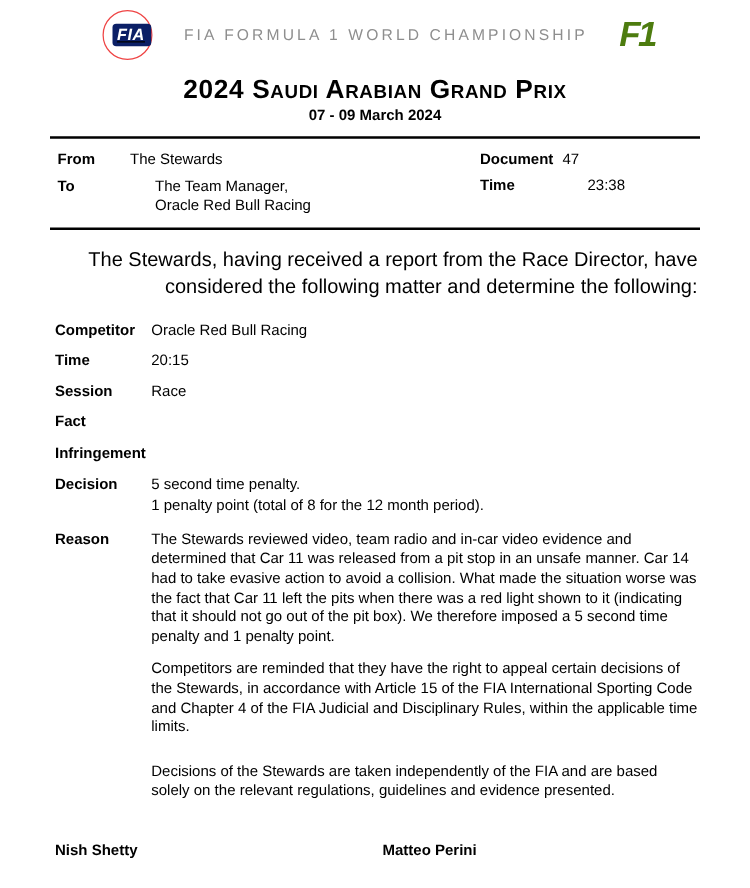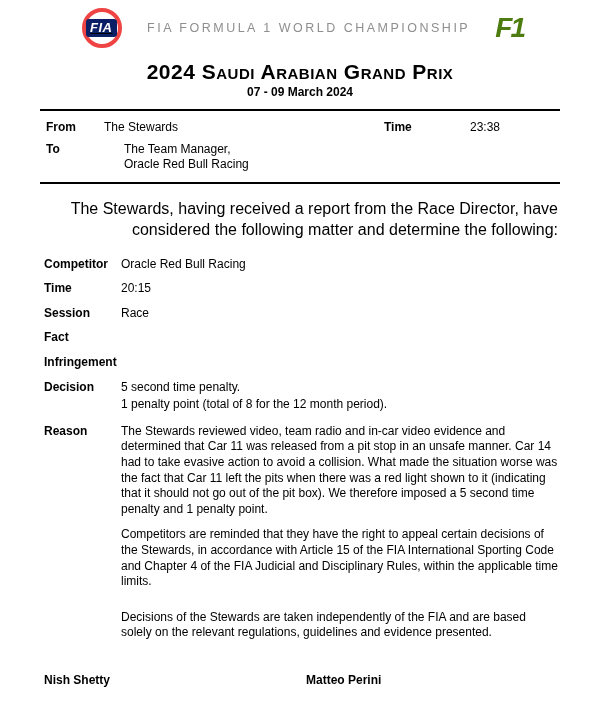--- a/index.html
+++ b/index.html
@@ -17,22 +17,22 @@
   
   .header {
     display: flex;
     align-items: center;
     padding: 8px 72px 0 82px;
     gap: 16px;
   }
   .fia-logo {
     width: 40px; height: 40px;
     border-radius: 50%;
-    border: 4px solid #ef4444;
-    display: flex; align-items: center; justify-content: flex-start;
+    border: 1px solid #ef4444;
+    display: flex; align-items: center; justify-content: flex-end;
     flex: none;
     box-sizing: border-box;
     text-decoration: underline;
   }
   .fia-inner {
     background: #0b1f66;
     color: #ffffff;
     font-style: italic;
     font-weight: bold;
     font-size: 13px;
@@ -143,20 +143,24 @@
       <div class="meta-row">
         <span class="meta-label">To</span>
         <span class="meta-value">
           <span style="display:block">The Team Manager,</span>
           <span style="display:block">Oracle Red Bull Racing</span>
         </span>
       </div>
     </div>
     <div class="meta-right">
       <div class="meta-row">
+        <span class="meta-label">Document</span>
+        <span class="meta-value">47</span>
+      </div>
+      <div class="meta-row">
         <span class="meta-label">Time</span>
         <span class="meta-value">23:38</span>
       </div>
     </div>
   </div>
 
   <div class="intro">The Stewards, having received a report from the Race Director, have considered the following matter and determine the following:</div>
 
   <div class="rows">
 

